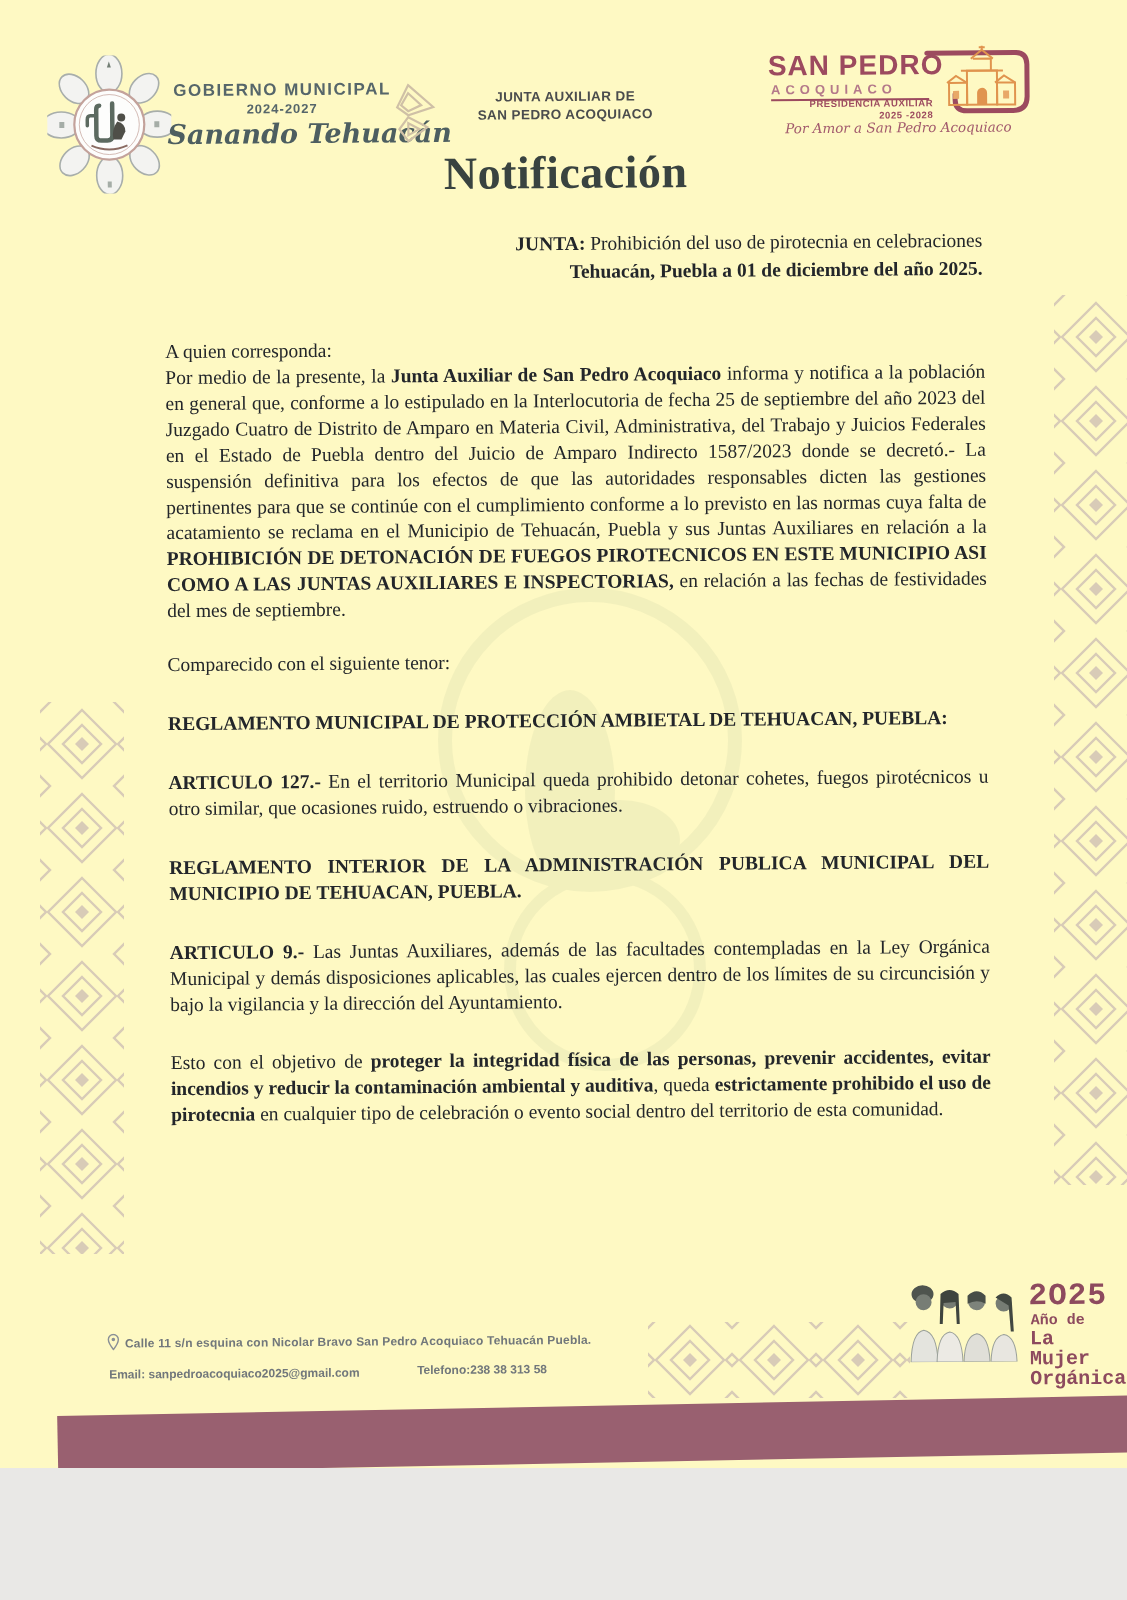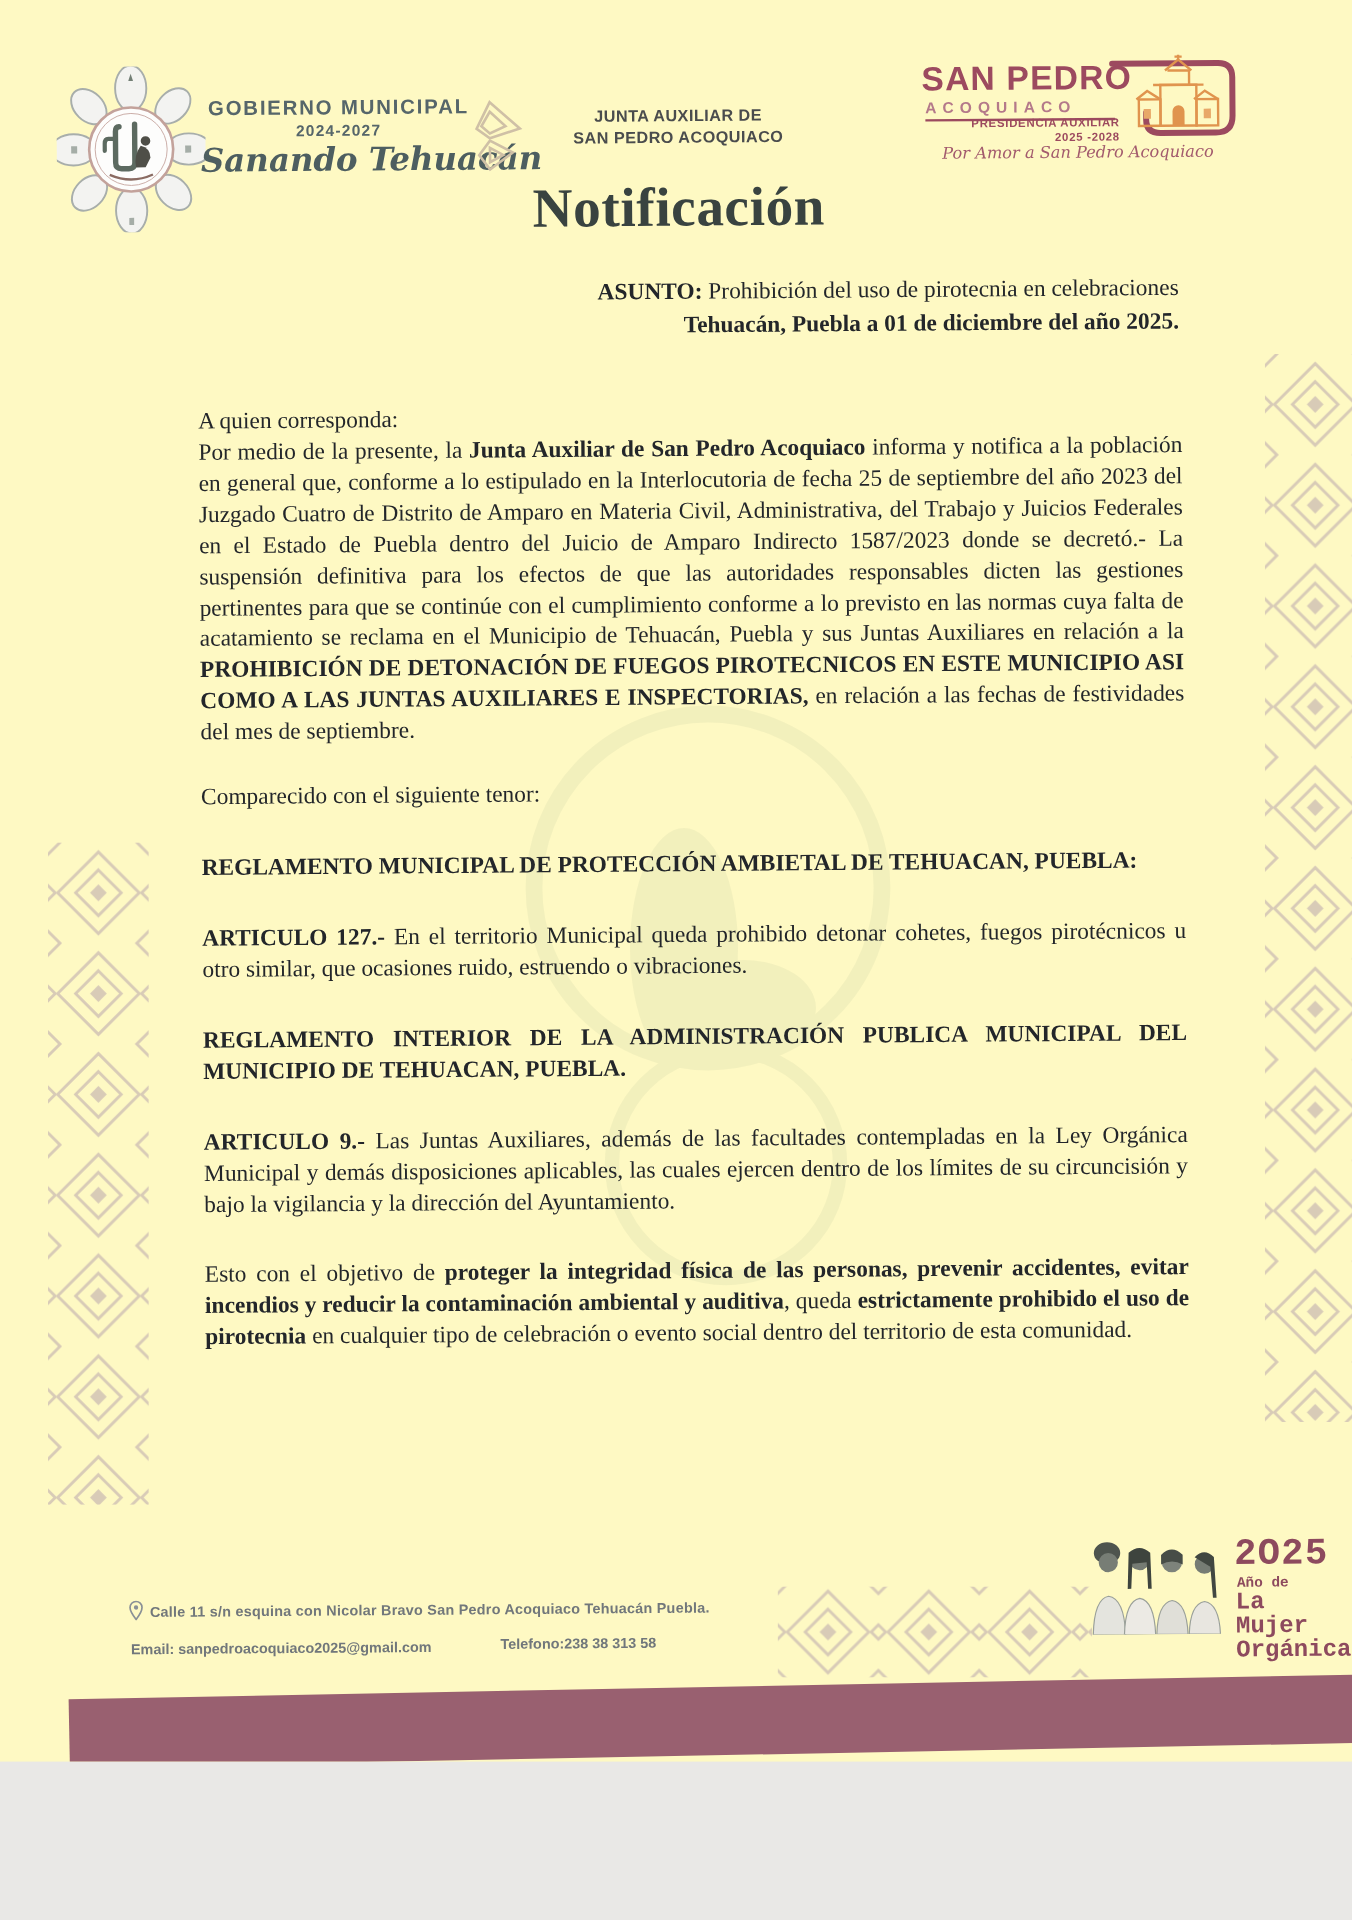--- a/index.html
+++ b/index.html
@@ -40,21 +40,21 @@
   .doc-body p{margin:0;}
   .gap28{margin-top:28px !important;}
   .gap34{margin-top:33px !important;}
 
   
   .foot-addr{left:120px;top:1333px;font-family:"Liberation Sans",sans-serif;font-size:12px;font-weight:700;color:#71777b;letter-spacing:.2px;}
   .foot-email{left:104px;top:1364px;font-family:"Liberation Sans",sans-serif;font-size:12px;font-weight:700;color:#71777b;}
   .foot-phone{left:412px;top:1362px;font-family:"Liberation Sans",sans-serif;font-size:12px;font-weight:700;color:#71777b;}
   .year-badge{left:1024px;top:1284px;width:95px;color:#8d4a5e;font-family:Liberation Mono, monospace;line-height:1;}
   .yb-year{font-size:31px;font-weight:700;letter-spacing:1px;}
-  .yb-s{font-size:12px;font-weight:700;margin:2px 0 1px 2px;}
+  .yb-s{font-size:15px;font-weight:700;margin:2px 0 1px 2px;}
   .yb-m{font-size:20px;font-weight:700;margin-left:1px;}
 
   .bottom-bar{left:52px;top:1406px;width:1072px;height:57px;background:#996070;transform:rotate(-0.65deg);}
   .scan-strip1{left:0;top:1506px;width:1127px;height:44px;background:#f0efed;transform:rotate(-0.5deg);}
   .scan-strip2{left:0;top:1548px;width:1127px;height:52px;background:#e7e5e3;}
   .scan-line{left:0;top:1543px;width:1127px;height:2px;background:#dcdad8;}
 
   .wm{opacity:.055;}
 </style>
 </head>
@@ -196,21 +196,21 @@
         <path d="M50 14 h18 v12"></path>
         <path d="M48 14 l11 -9 11 9"></path>
         <path d="M59 5 v-4 M56 2.5 h6"></path>
       </g>
       <path d="M54 60 v-12 a5 5 0 0 1 10 0 v12 z" fill="#e0944e"></path>
       <rect x="30" y="46" width="6" height="8" fill="#e8a868"></rect>
       <rect x="80" y="46" width="6" height="8" fill="#e8a868"></rect>
     </svg>
 
     <div class="abs subject">
-      <div><span class="b">ASUNTO:</span><span> Prohibición del uso de pirotecnia en celebraciones</span></div>
+      <div><span class="b">JUNTA:</span><span> Prohibición del uso de pirotecnia en celebraciones</span></div>
       <div class="b">Tehuacán, Puebla a 01 de diciembre del año 2025.</div>
     </div>
 
     <div class="abs doc-body">
       <p style="text-align:left;">A quien corresponda:</p>
       <p><span>Por medio de la presente, la </span><span class="b">Junta Auxiliar de San Pedro Acoquiaco</span><span> informa y notifica a la población en general que, conforme a lo estipulado en la Interlocutoria de fecha 25 de septiembre del año 2023 del Juzgado Cuatro de Distrito de Amparo en Materia Civil, Administrativa, del Trabajo y Juicios Federales en el Estado de Puebla dentro del Juicio de Amparo Indirecto 1587/2023 donde se decretó.- La suspensión definitiva para los efectos de que las autoridades responsables dicten las gestiones pertinentes para que se continúe con el cumplimiento conforme a lo previsto en las normas cuya falta de acatamiento se reclama en el Municipio de Tehuacán, Puebla y sus Juntas Auxiliares en relación a la </span><span class="b">PROHIBICIÓN DE DETONACIÓN DE FUEGOS PIROTECNICOS EN ESTE MUNICIPIO ASI COMO A LAS JUNTAS AUXILIARES E INSPECTORIAS,</span><span> en relación a las fechas de festividades del mes de septiembre.</span></p>
       <p class="gap28" style="text-align:left;">Comparecido con el siguiente tenor:</p>
       <p class="b gap34">REGLAMENTO MUNICIPAL DE PROTECCIÓN AMBIETAL DE TEHUACAN, PUEBLA:</p>
       <p class="gap34"><span class="b">ARTICULO 127.-</span><span> En el territorio Municipal queda prohibido detonar cohetes, fuegos pirotécnicos u otro similar, que ocasiones ruido, estruendo o vibraciones.</span></p>
       <p class="b gap34">REGLAMENTO INTERIOR DE LA ADMINISTRACIÓN PUBLICA MUNICIPAL DEL MUNICIPIO DE TEHUACAN, PUEBLA.</p>

